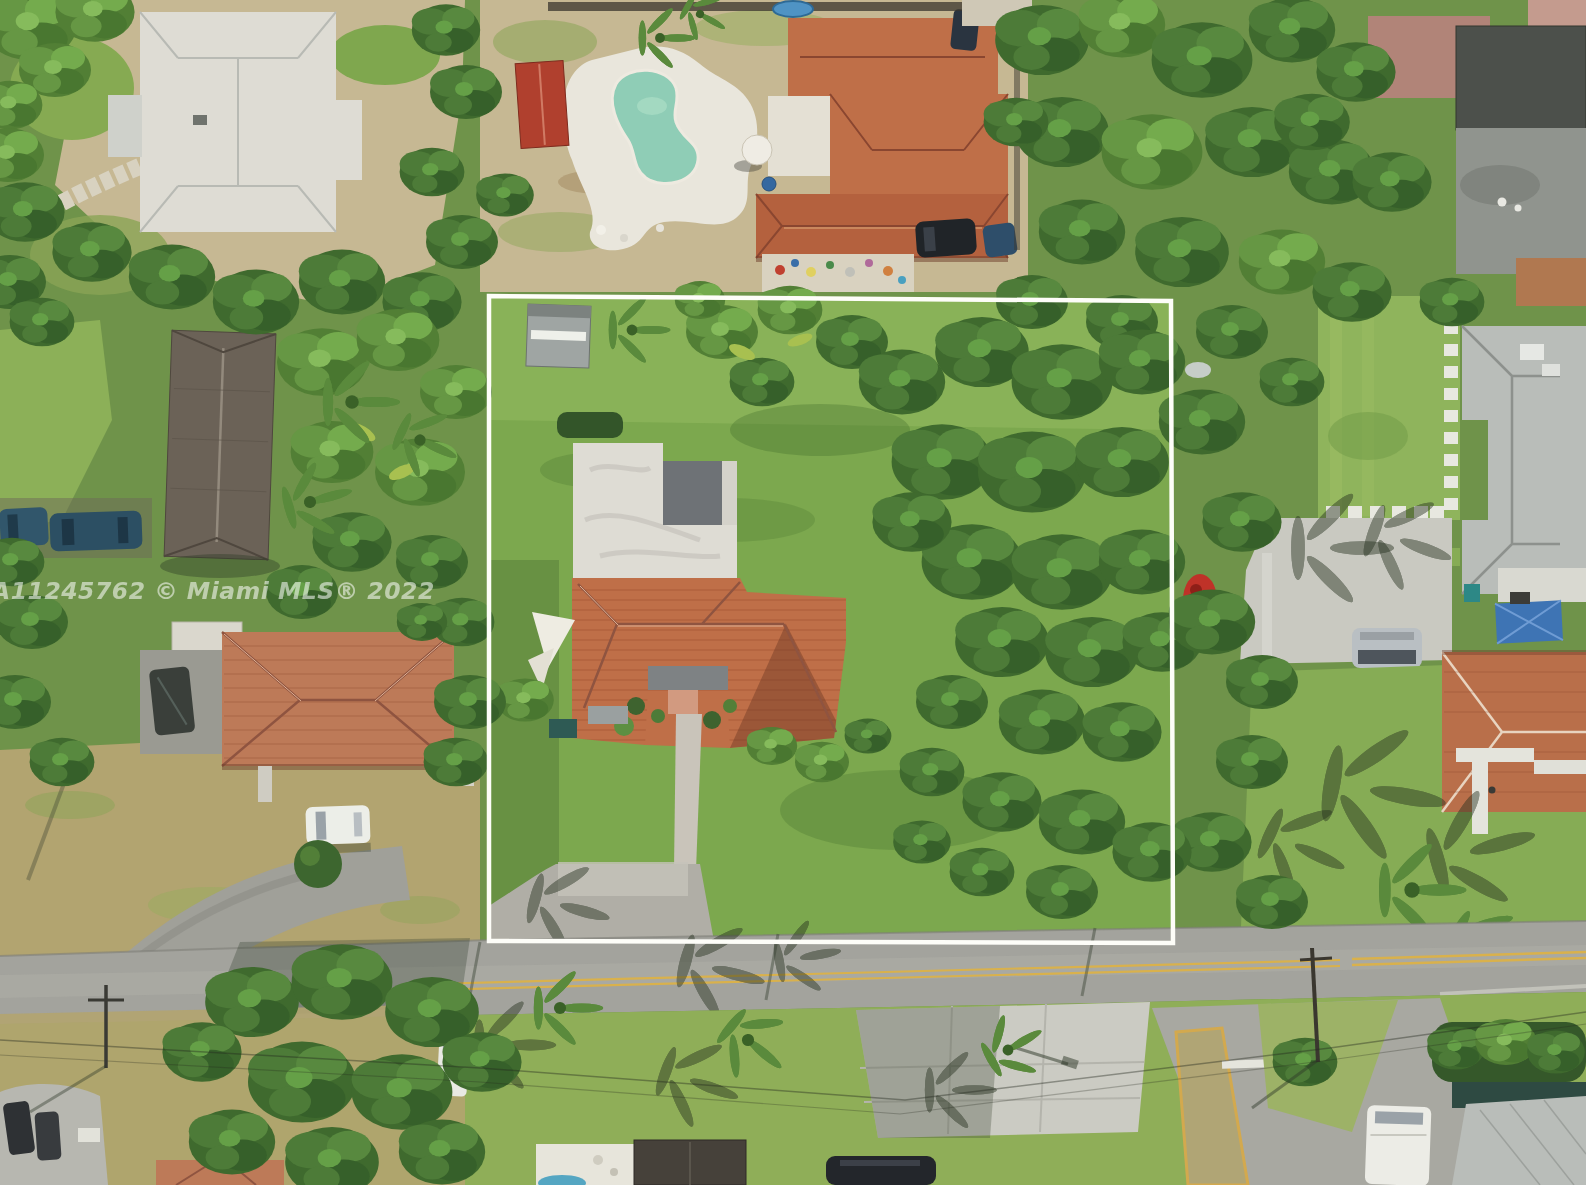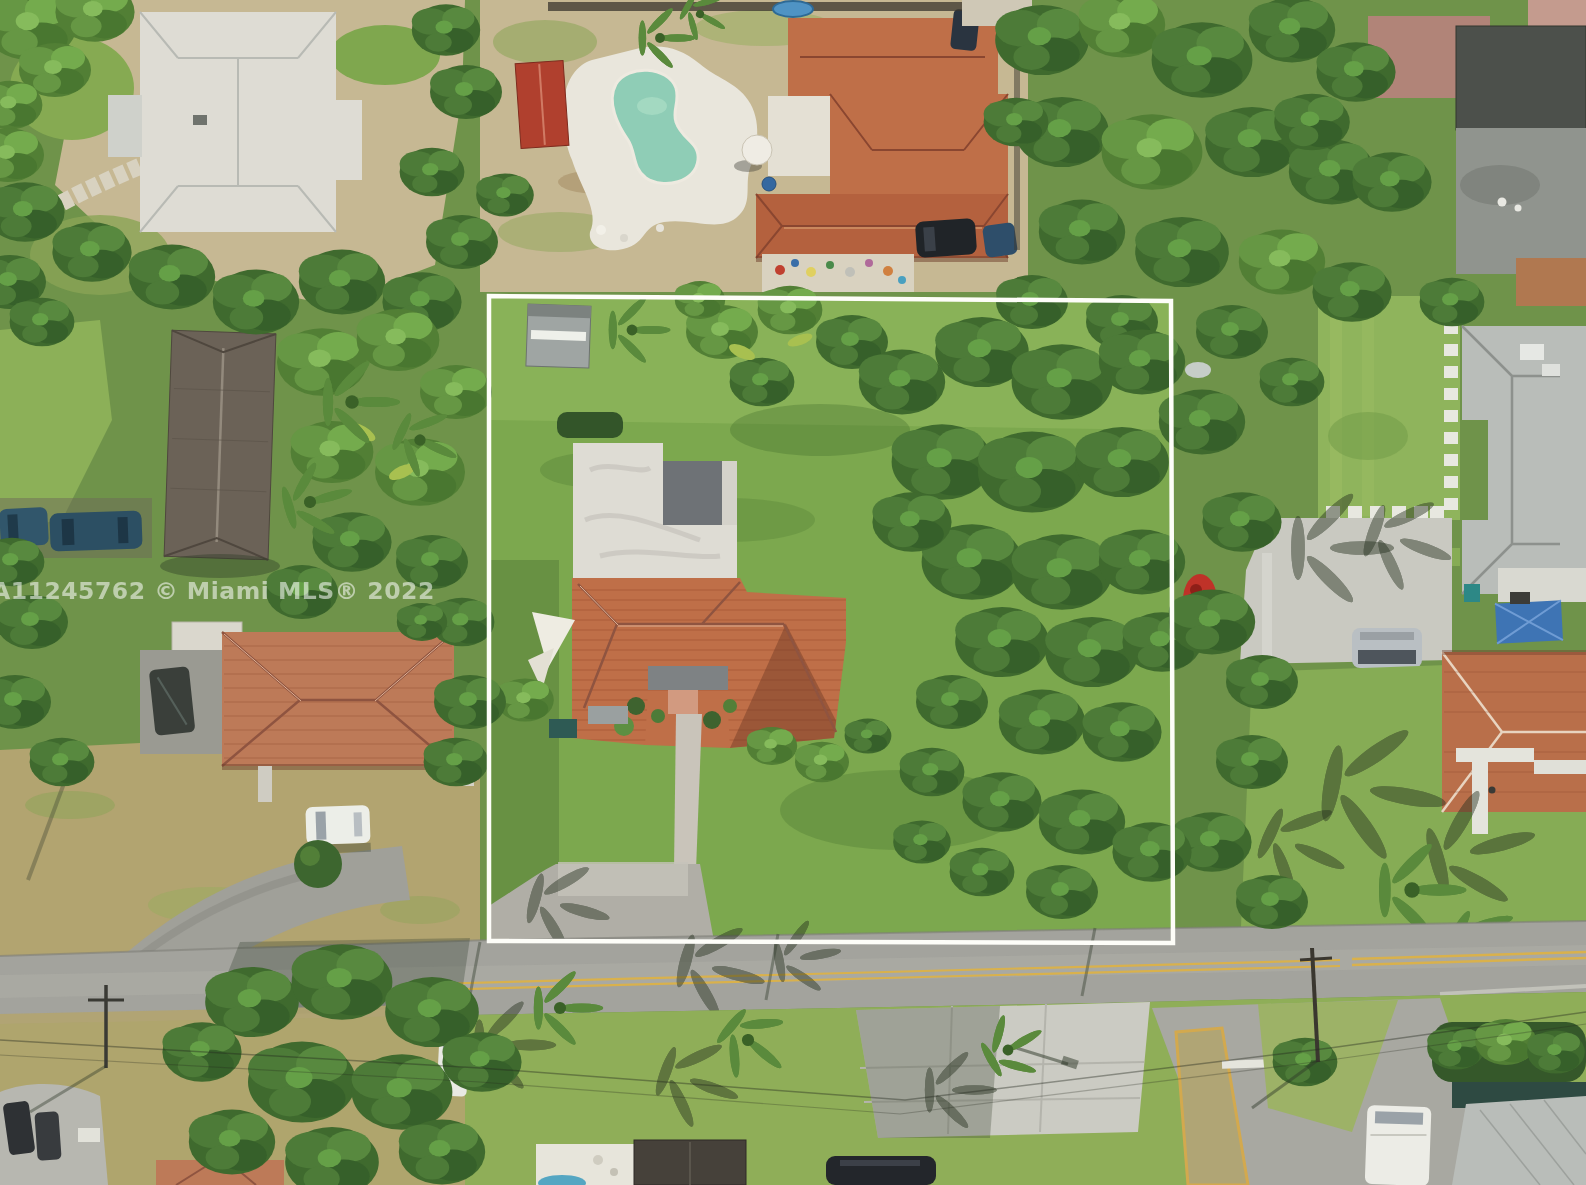--- a/index.html
+++ b/index.html
@@ -6,21 +6,21 @@
     --boundary-white:#fdfdf8; --watermark-white:rgba(255,255,255,.55);
     --lawn-green:#7ca84e; --dry-lawn-tan:#b2a470; --terracotta-roof:#bf6f48;
     --salmon-roof:#bd7a58; --white-roof-gray:#dedcd4; --dark-shingle-roof:#6b6257;
     --charcoal-roof:#4c504b; --gray-shingle-roof:#b9bdb9; --pool-teal:#8fcdb6;
     --asphalt-road-gray:#a3a39d; --concrete-gray:#c9c9c1; --sand-dirt-tan:#c6b893;
     --lane-line-yellow:#d9b14c; --red-shed-roof:#b0402e; --shade-sail-white:#eeece2;
     --canopy-dark-green:#3f6a2e; --canopy-light-green:#6da24f;
   }
   html,body{margin:0;padding:0;background:#222;}
   .stage{position:relative;width:1586px;height:1185px;overflow:hidden;background:#6f934a;
-         font-family:"DejaVu Sans", sans-serif;}
+         font-family:"DejaVu Sans", sans-serif;font-style:italic;}
   .stage svg{position:absolute;left:0;top:0;display:block;}
   .watermark{position:absolute;left:-8px;top:577px;font-weight:700;font-size:23.5px;
              letter-spacing:.5px;color:var(--watermark-white);white-space:nowrap;
              font-family:"DejaVu Sans", sans-serif; user-select:none;}
   .f-lawn{fill:var(--lawn-green)} .f-dry{fill:var(--dry-lawn-tan)}
   .f-terr{fill:var(--terracotta-roof)} .f-salmon{fill:var(--salmon-roof)}
   .f-whroof{fill:var(--white-roof-gray)} .f-dkroof{fill:var(--dark-shingle-roof)}
   .f-chroof{fill:var(--charcoal-roof)} .f-gryroof{fill:var(--gray-shingle-roof)}
   .f-pool{fill:var(--pool-teal)} .f-road{fill:var(--asphalt-road-gray)}
   .f-conc{fill:var(--concrete-gray)} .f-sand{fill:var(--sand-dirt-tan)}

